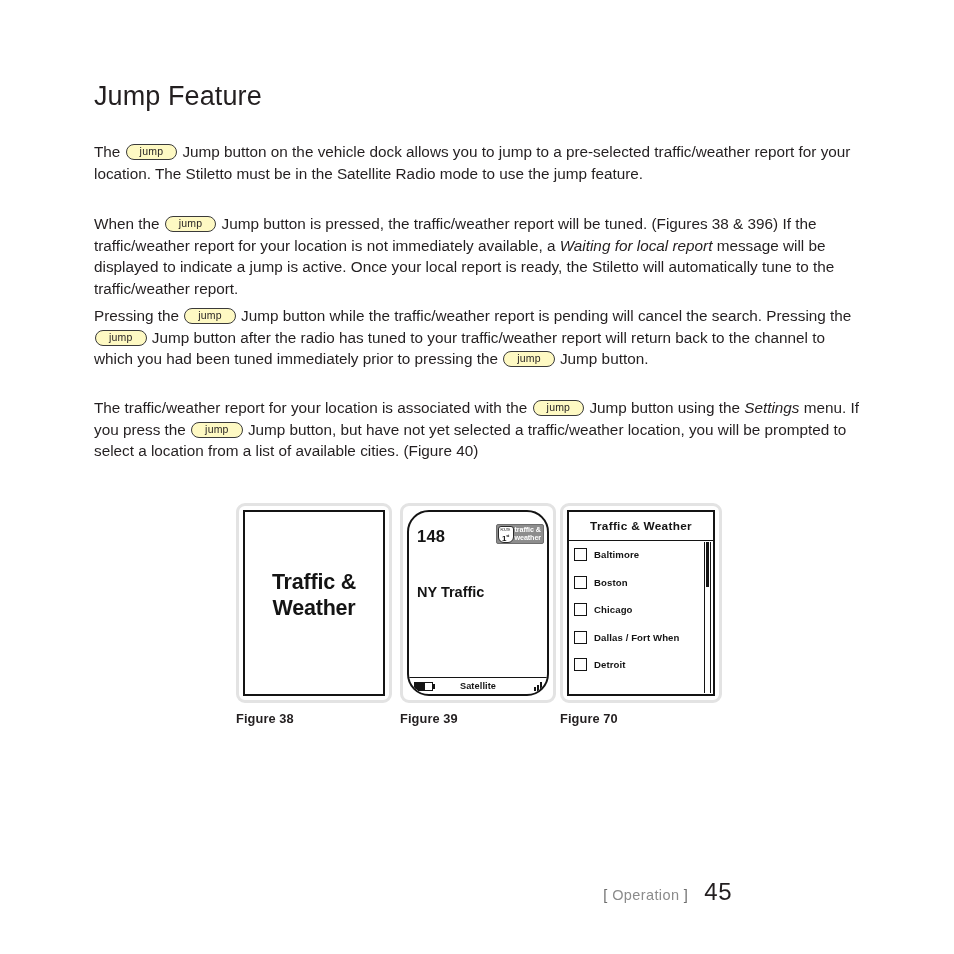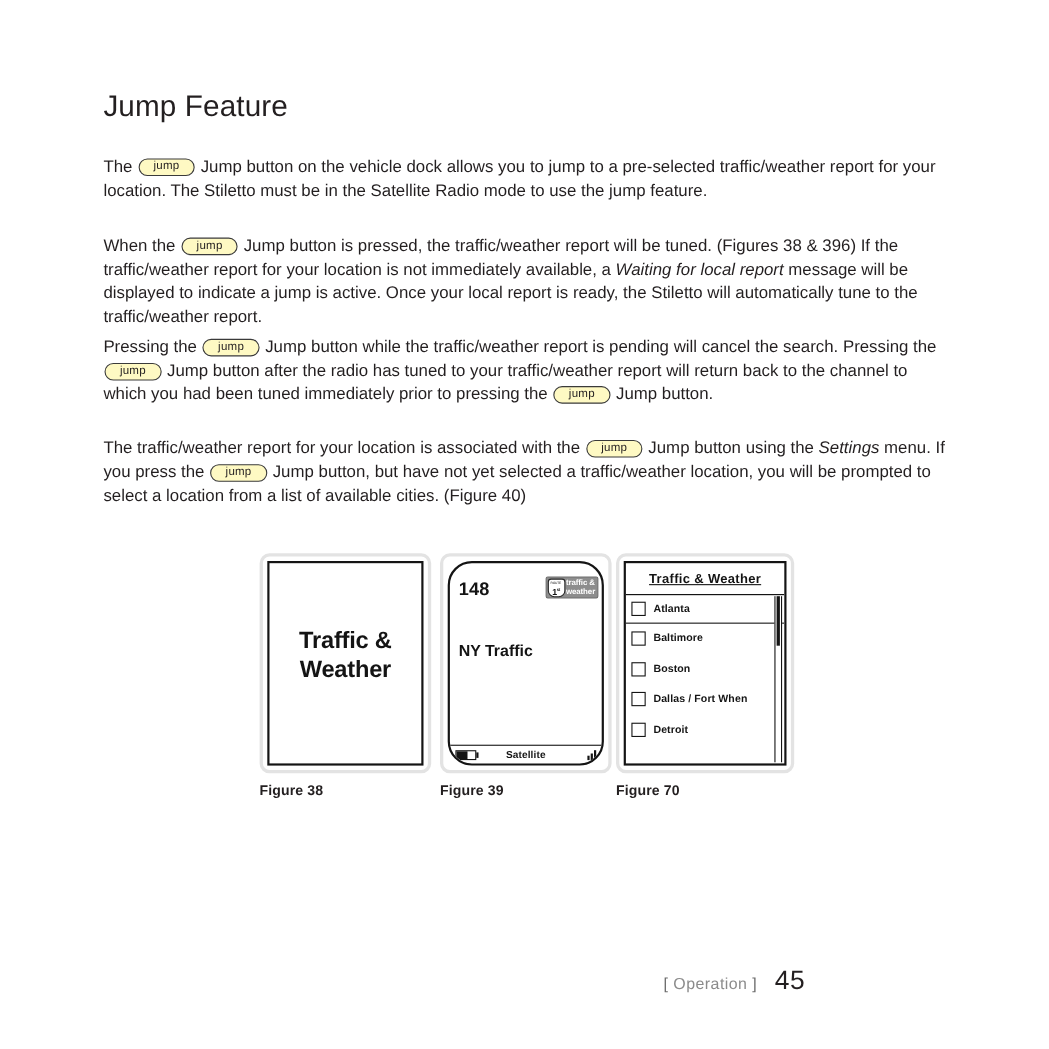--- a/index.html
+++ b/index.html
@@ -262,21 +262,20 @@
     height: 29px;
     border-bottom: 1.6px solid #141414;
     display: flex;
     align-items: center;
     justify-content: center;
     font-size: 11.8px;
     font-weight: bold;
     color: #141414;
     letter-spacing: 0.3px;
     flex: none;
-    text-decoration: underline;
   }
   .f40-list {
     position: relative;
     flex: 1;
     overflow: hidden;
   }
   .f40-row {
     height: 27.5px;
     display: flex;
     align-items: center;
@@ -403,31 +402,31 @@
         </div>
       </div>
       <div class="fig-caption">Figure 39</div>
     </div>
 
     <div class="figure fig40">
       <div class="fig-frame">
         <div class="fig-screen">
           <div class="f40-header">Traffic &amp; Weather</div>
           <div class="f40-list">
-            <div class="f40-row selected">
-              <span class="f40-check"></span>
-              <span class="f40-label">Atlanta</span>
-            </div>
             <div class="f40-row">
               <span class="f40-check"></span>
               <span class="f40-label">Baltimore</span>
             </div>
             <div class="f40-row">
               <span class="f40-check"></span>
               <span class="f40-label">Boston</span>
+            </div>
+            <div class="f40-row">
+              <span class="f40-check"></span>
+              <span class="f40-label">Chicago</span>
             </div>
             <div class="f40-row">
               <span class="f40-check"></span>
               <span class="f40-label">Dallas / Fort When</span>
             </div>
             <div class="f40-row">
               <span class="f40-check"></span>
               <span class="f40-label">Detroit</span>
             </div>
             <div class="f40-scrollbar">

